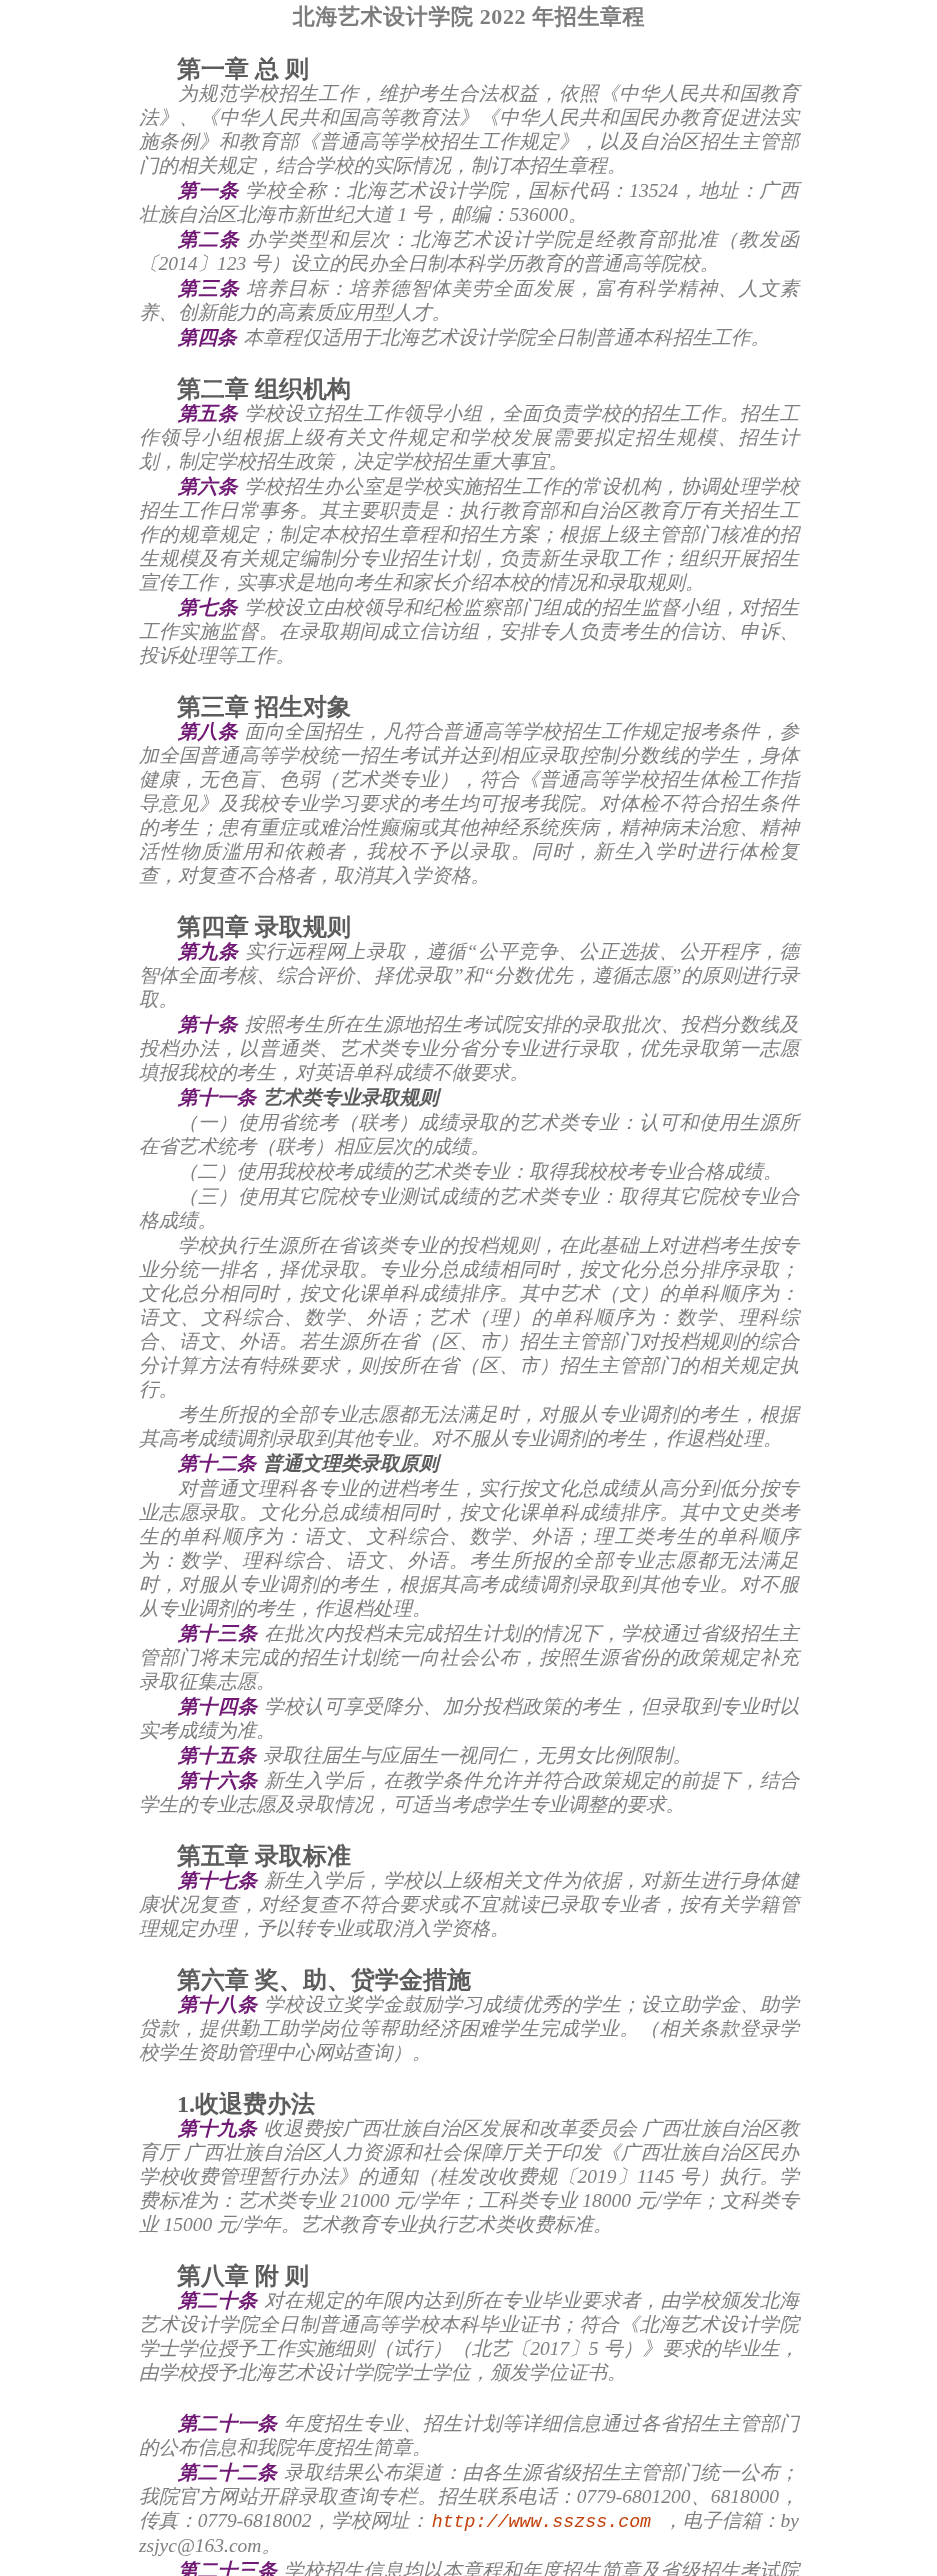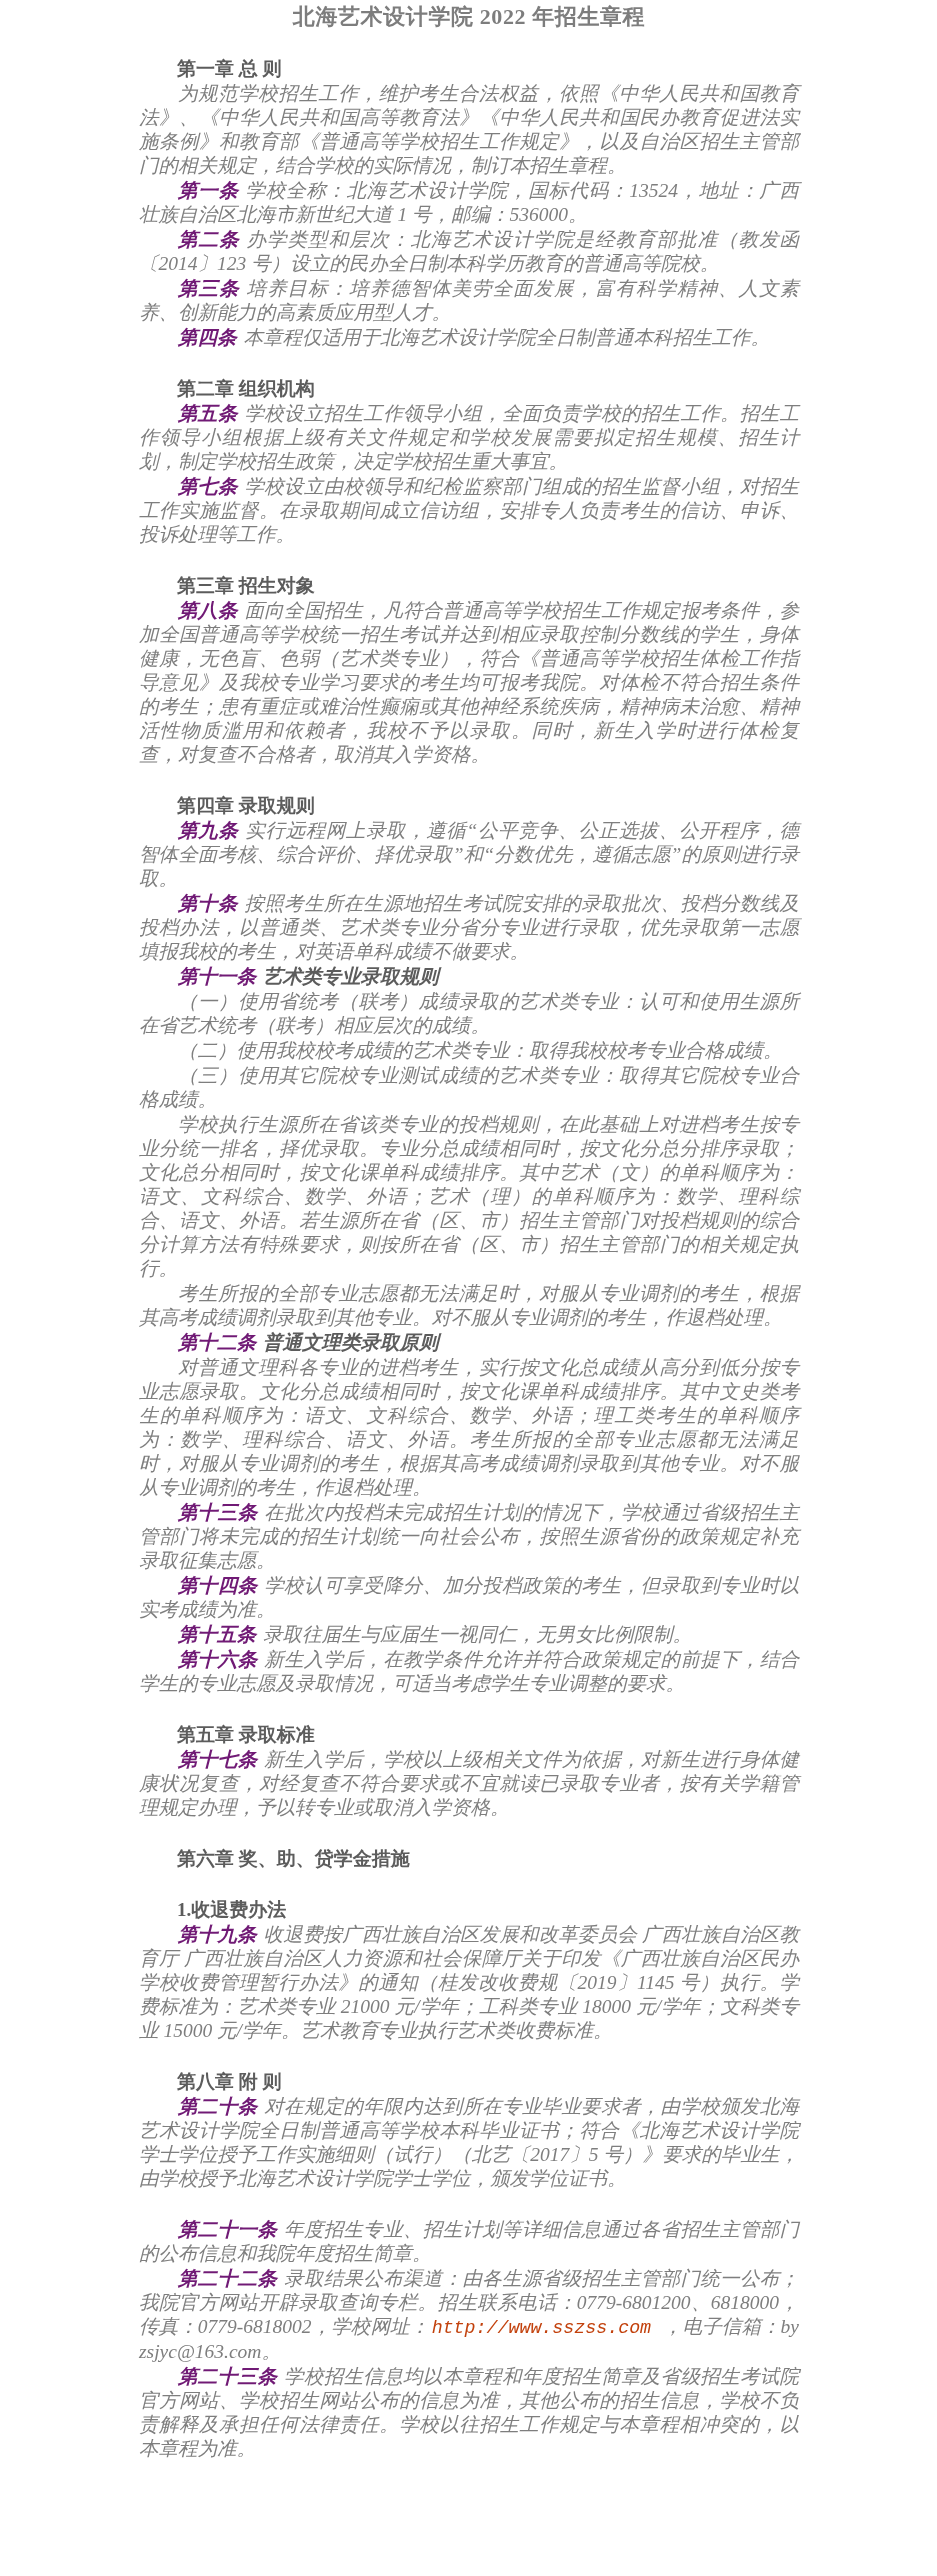--- a/index.html
+++ b/index.html
@@ -21,21 +21,21 @@
     margin: 0 0 14px 0;
     font-size: 22px;
     line-height: 26px;
     font-weight: bold;
     text-align: center;
     color: #7d7d7d;
     letter-spacing: 0.6px;
   }
   .chapter {
     margin: 27px 0 0 0;
-    font-size: 19px;
+    font-size: 24px;
     line-height: 24px;
     font-weight: bold;
     color: #5c5c5c;
     text-indent: 39px;
   }
   .para {
     margin: 1px;
     font-size: 19.5px;
     line-height: 24px;
     text-align: justify;
@@ -74,20 +74,21 @@
     <p class="para"><span class="txt">为规范学校招生工作，维护考生合法权益，依照《中华人民共和国教育法》、《中华人民共和国高等教育法》《中华人民共和国民办教育促进法实施条例》和教育部《普通高等学校招生工作规定》，以及自治区招生主管部门的相关规定，结合学校的实际情况，制订本招生章程。</span></p>
     <p class="para"><b class="lbl">第一条</b><span class="txt">学校全称：北海艺术设计学院，国标代码：13524，地址：广西壮族自治区北海市新世纪大道 1 号，邮编：536000。</span></p>
     <p class="para"><b class="lbl">第二条</b><span class="txt">办学类型和层次：北海艺术设计学院是经教育部批准（教发函〔2014〕123 号）设立的民办全日制本科学历教育的普通高等院校。</span></p>
     <p class="para"><b class="lbl">第三条</b><span class="txt">培养目标：培养德智体美劳全面发展，富有科学精神、人文素养、创新能力的高素质应用型人才。</span></p>
     <p class="para"><b class="lbl">第四条</b><span class="txt">本章程仅适用于北海艺术设计学院全日制普通本科招生工作。</span></p>
   </section>
 
   <section>
     <p class="chapter">第二章 组织机构</p>
     <p class="para"><b class="lbl">第五条</b><span class="txt">学校设立招生工作领导小组，全面负责学校的招生工作。招生工作领导小组根据上级有关文件规定和学校发展需要拟定招生规模、招生计划，制定学校招生政策，决定学校招生重大事宜。</span></p>
+    <p class="para"><b class="lbl">第六条</b><span class="txt">学校招生办公室是学校实施招生工作的常设机构，协调处理学校招生工作日常事务。其主要职责是：执行教育部和自治区教育厅有关招生工作的规章规定；制定本校招生章程和招生方案；根据上级主管部门核准的招生规模及有关规定编制分专业招生计划，负责新生录取工作；组织开展招生宣传工作，实事求是地向考生和家长介绍本校的情况和录取规则。</span></p>
     <p class="para"><b class="lbl">第七条</b><span class="txt">学校设立由校领导和纪检监察部门组成的招生监督小组，对招生工作实施监督。在录取期间成立信访组，安排专人负责考生的信访、申诉、投诉处理等工作。</span></p>
   </section>
 
   <section>
     <p class="chapter">第三章 招生对象</p>
     <p class="para"><b class="lbl">第八条</b><span class="txt">面向全国招生，凡符合普通高等学校招生工作规定报考条件，参加全国普通高等学校统一招生考试并达到相应录取控制分数线的学生，身体健康，无色盲、色弱（艺术类专业），符合《普通高等学校招生体检工作指导意见》及我校专业学习要求的考生均可报考我院。对体检不符合招生条件的考生；患有重症或难治性癫痫或其他神经系统疾病，精神病未治愈、精神活性物质滥用和依赖者，我校不予以录取。同时，新生入学时进行体检复查，对复查不合格者，取消其入学资格。</span></p>
   </section>
 
   <section>
     <p class="chapter">第四章 录取规则</p>
@@ -107,20 +108,21 @@
     <p class="para"><b class="lbl">第十六条</b><span class="txt">新生入学后，在教学条件允许并符合政策规定的前提下，结合学生的专业志愿及录取情况，可适当考虑学生专业调整的要求。</span></p>
   </section>
 
   <section>
     <p class="chapter">第五章 录取标准</p>
     <p class="para"><b class="lbl">第十七条</b><span class="txt">新生入学后，学校以上级相关文件为依据，对新生进行身体健康状况复查，对经复查不符合要求或不宜就读已录取专业者，按有关学籍管理规定办理，予以转专业或取消入学资格。</span></p>
   </section>
 
   <section>
     <p class="chapter">第六章 奖、助、贷学金措施</p>
+    <p class="para"><b class="lbl">第十八条</b><span class="txt">学校设立奖学金鼓励学习成绩优秀的学生；设立助学金、助学贷款，提供勤工助学岗位等帮助经济困难学生完成学业。（相关条款登录学校学生资助管理中心网站查询）。</span></p>
   </section>
 
   <section>
     <p class="chapter">1.收退费办法</p>
     <p class="para"><b class="lbl">第十九条</b><span class="txt">收退费按广西壮族自治区发展和改革委员会 广西壮族自治区教育厅 广西壮族自治区人力资源和社会保障厅关于印发《广西壮族自治区民办学校收费管理暂行办法》的通知（桂发改收费规〔2019〕1145 号）执行。学费标准为：艺术类专业 21000 元/学年；工科类专业 18000 元/学年；文科类专业 15000 元/学年。艺术教育专业执行艺术类收费标准。</span></p>
   </section>
 
   <section>
     <p class="chapter">第八章 附 则</p>
     <p class="para"><b class="lbl">第二十条</b><span class="txt">对在规定的年限内达到所在专业毕业要求者，由学校颁发北海艺术设计学院全日制普通高等学校本科毕业证书；符合《北海艺术设计学院学士学位授予工作实施细则（试行）（北艺〔2017〕5 号）》要求的毕业生，由学校授予北海艺术设计学院学士学位，颁发学位证书。</span></p>

